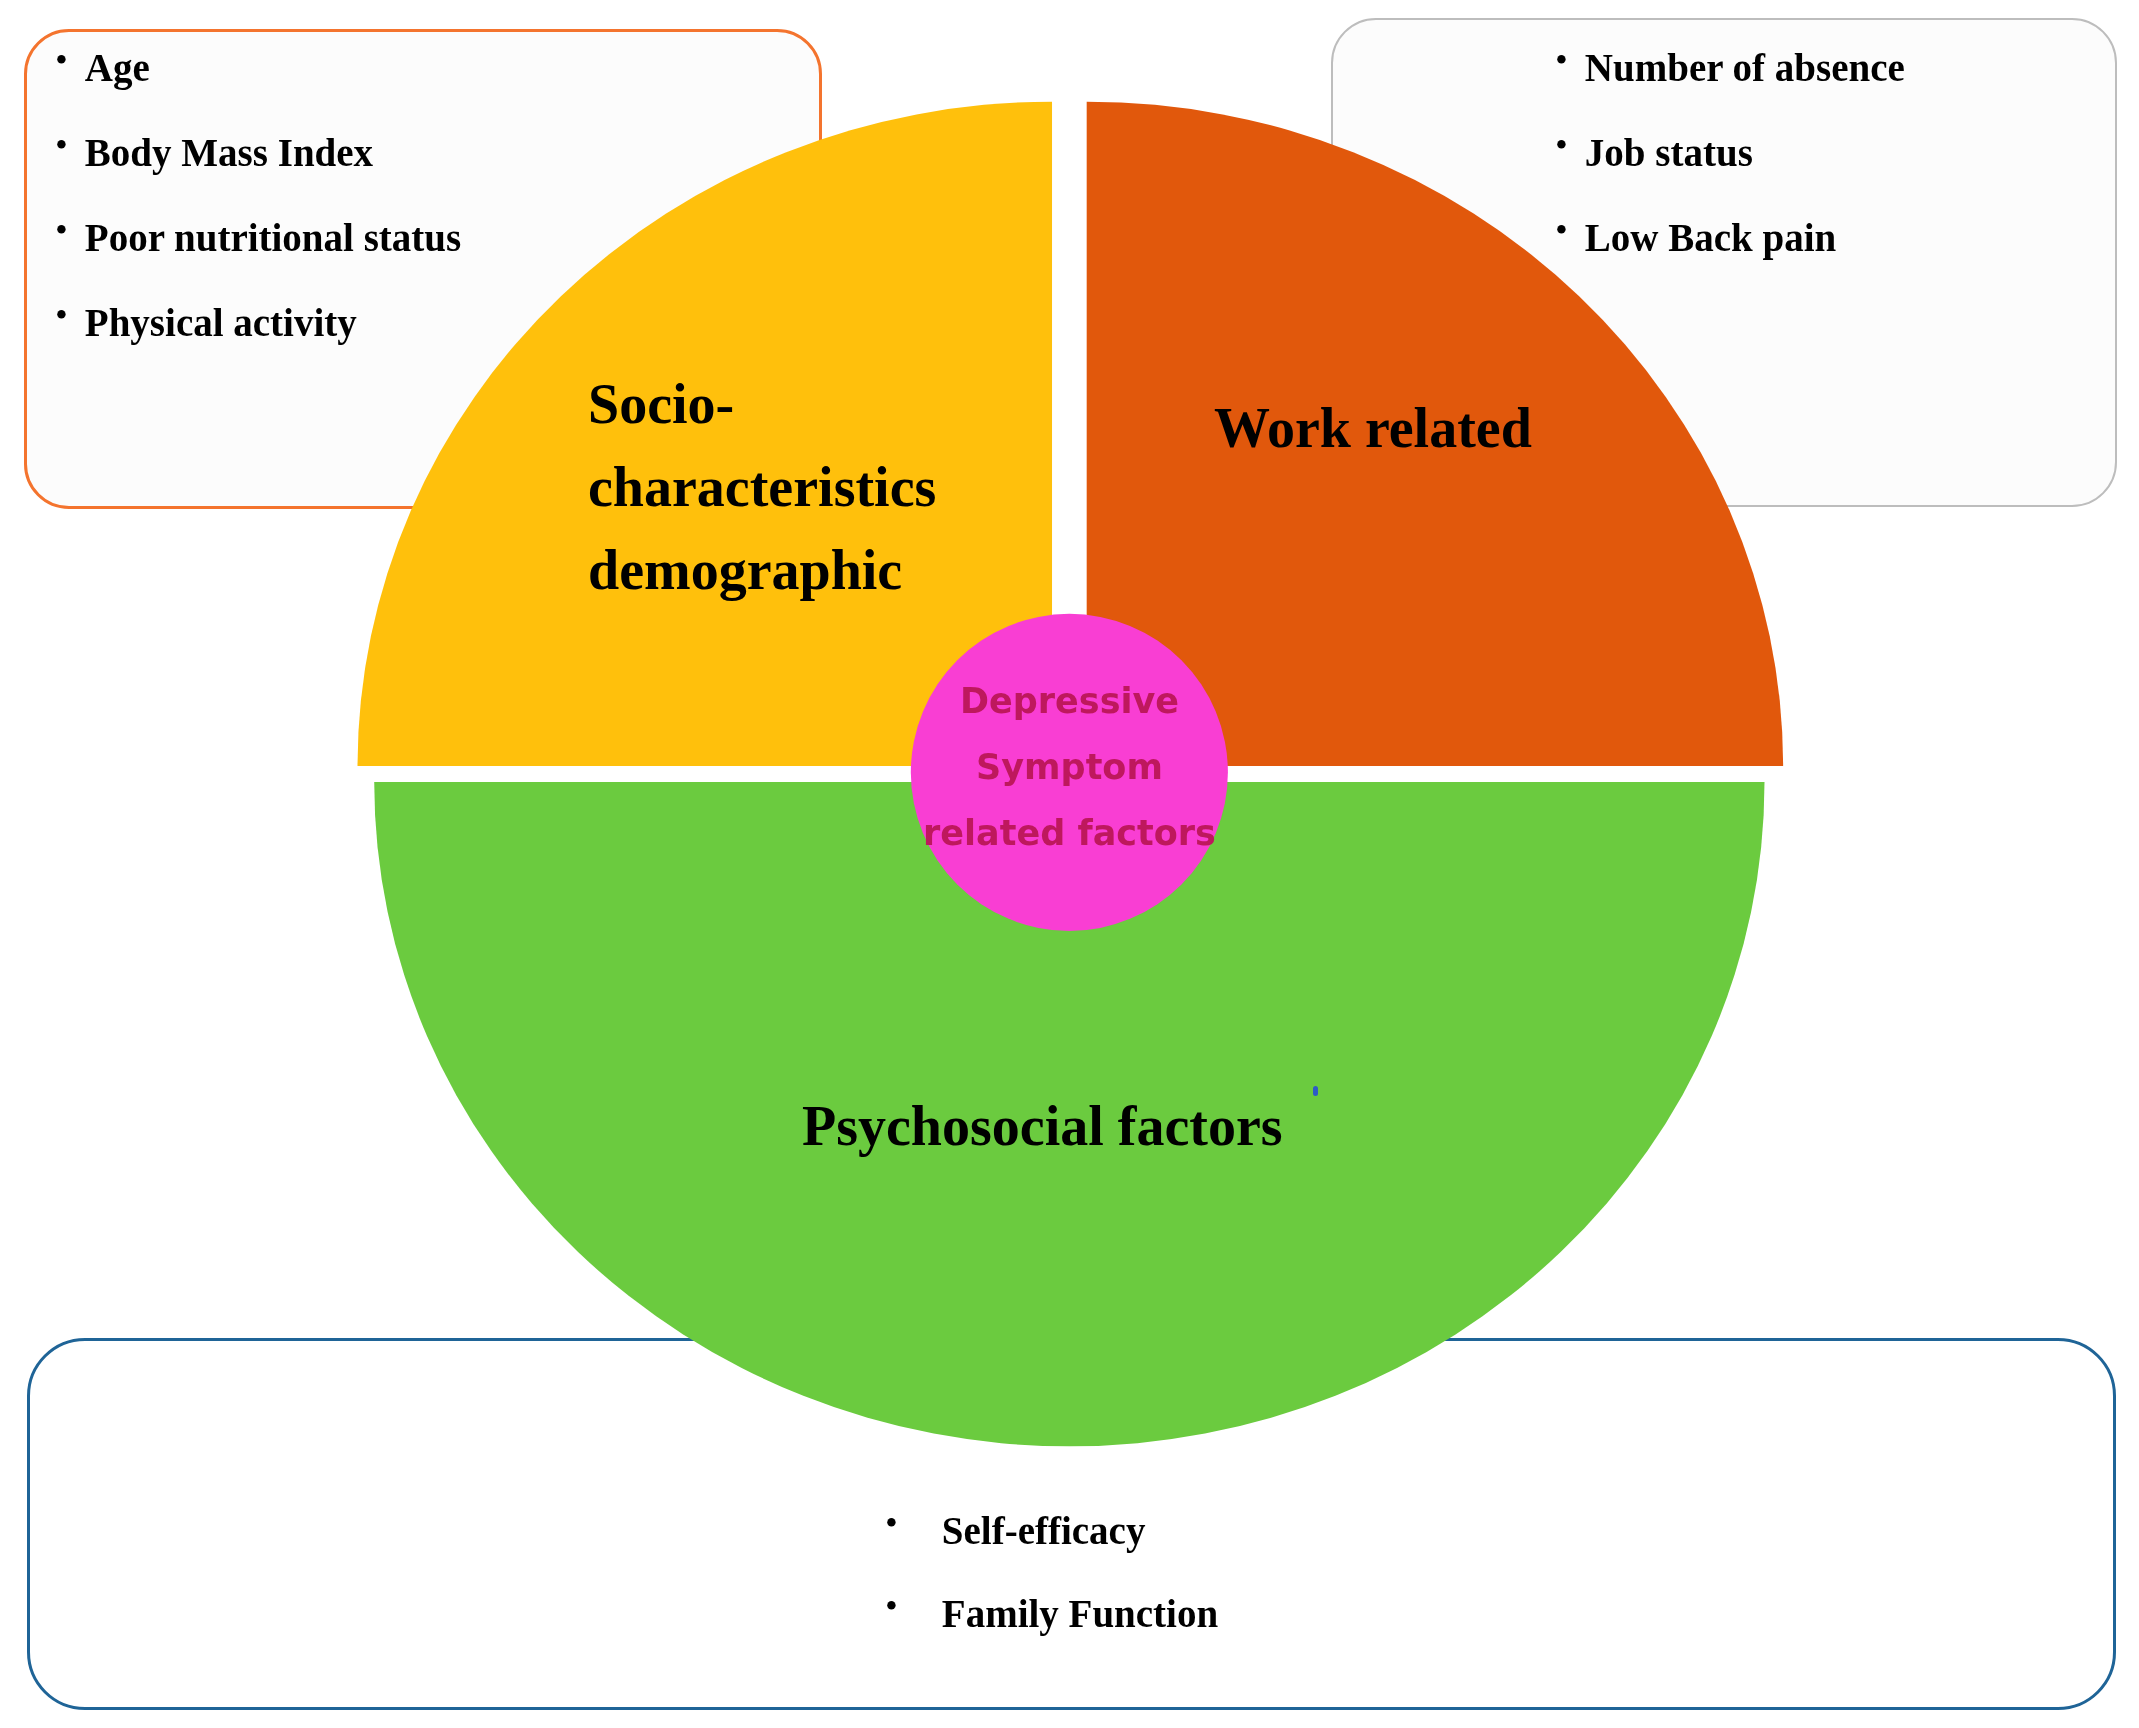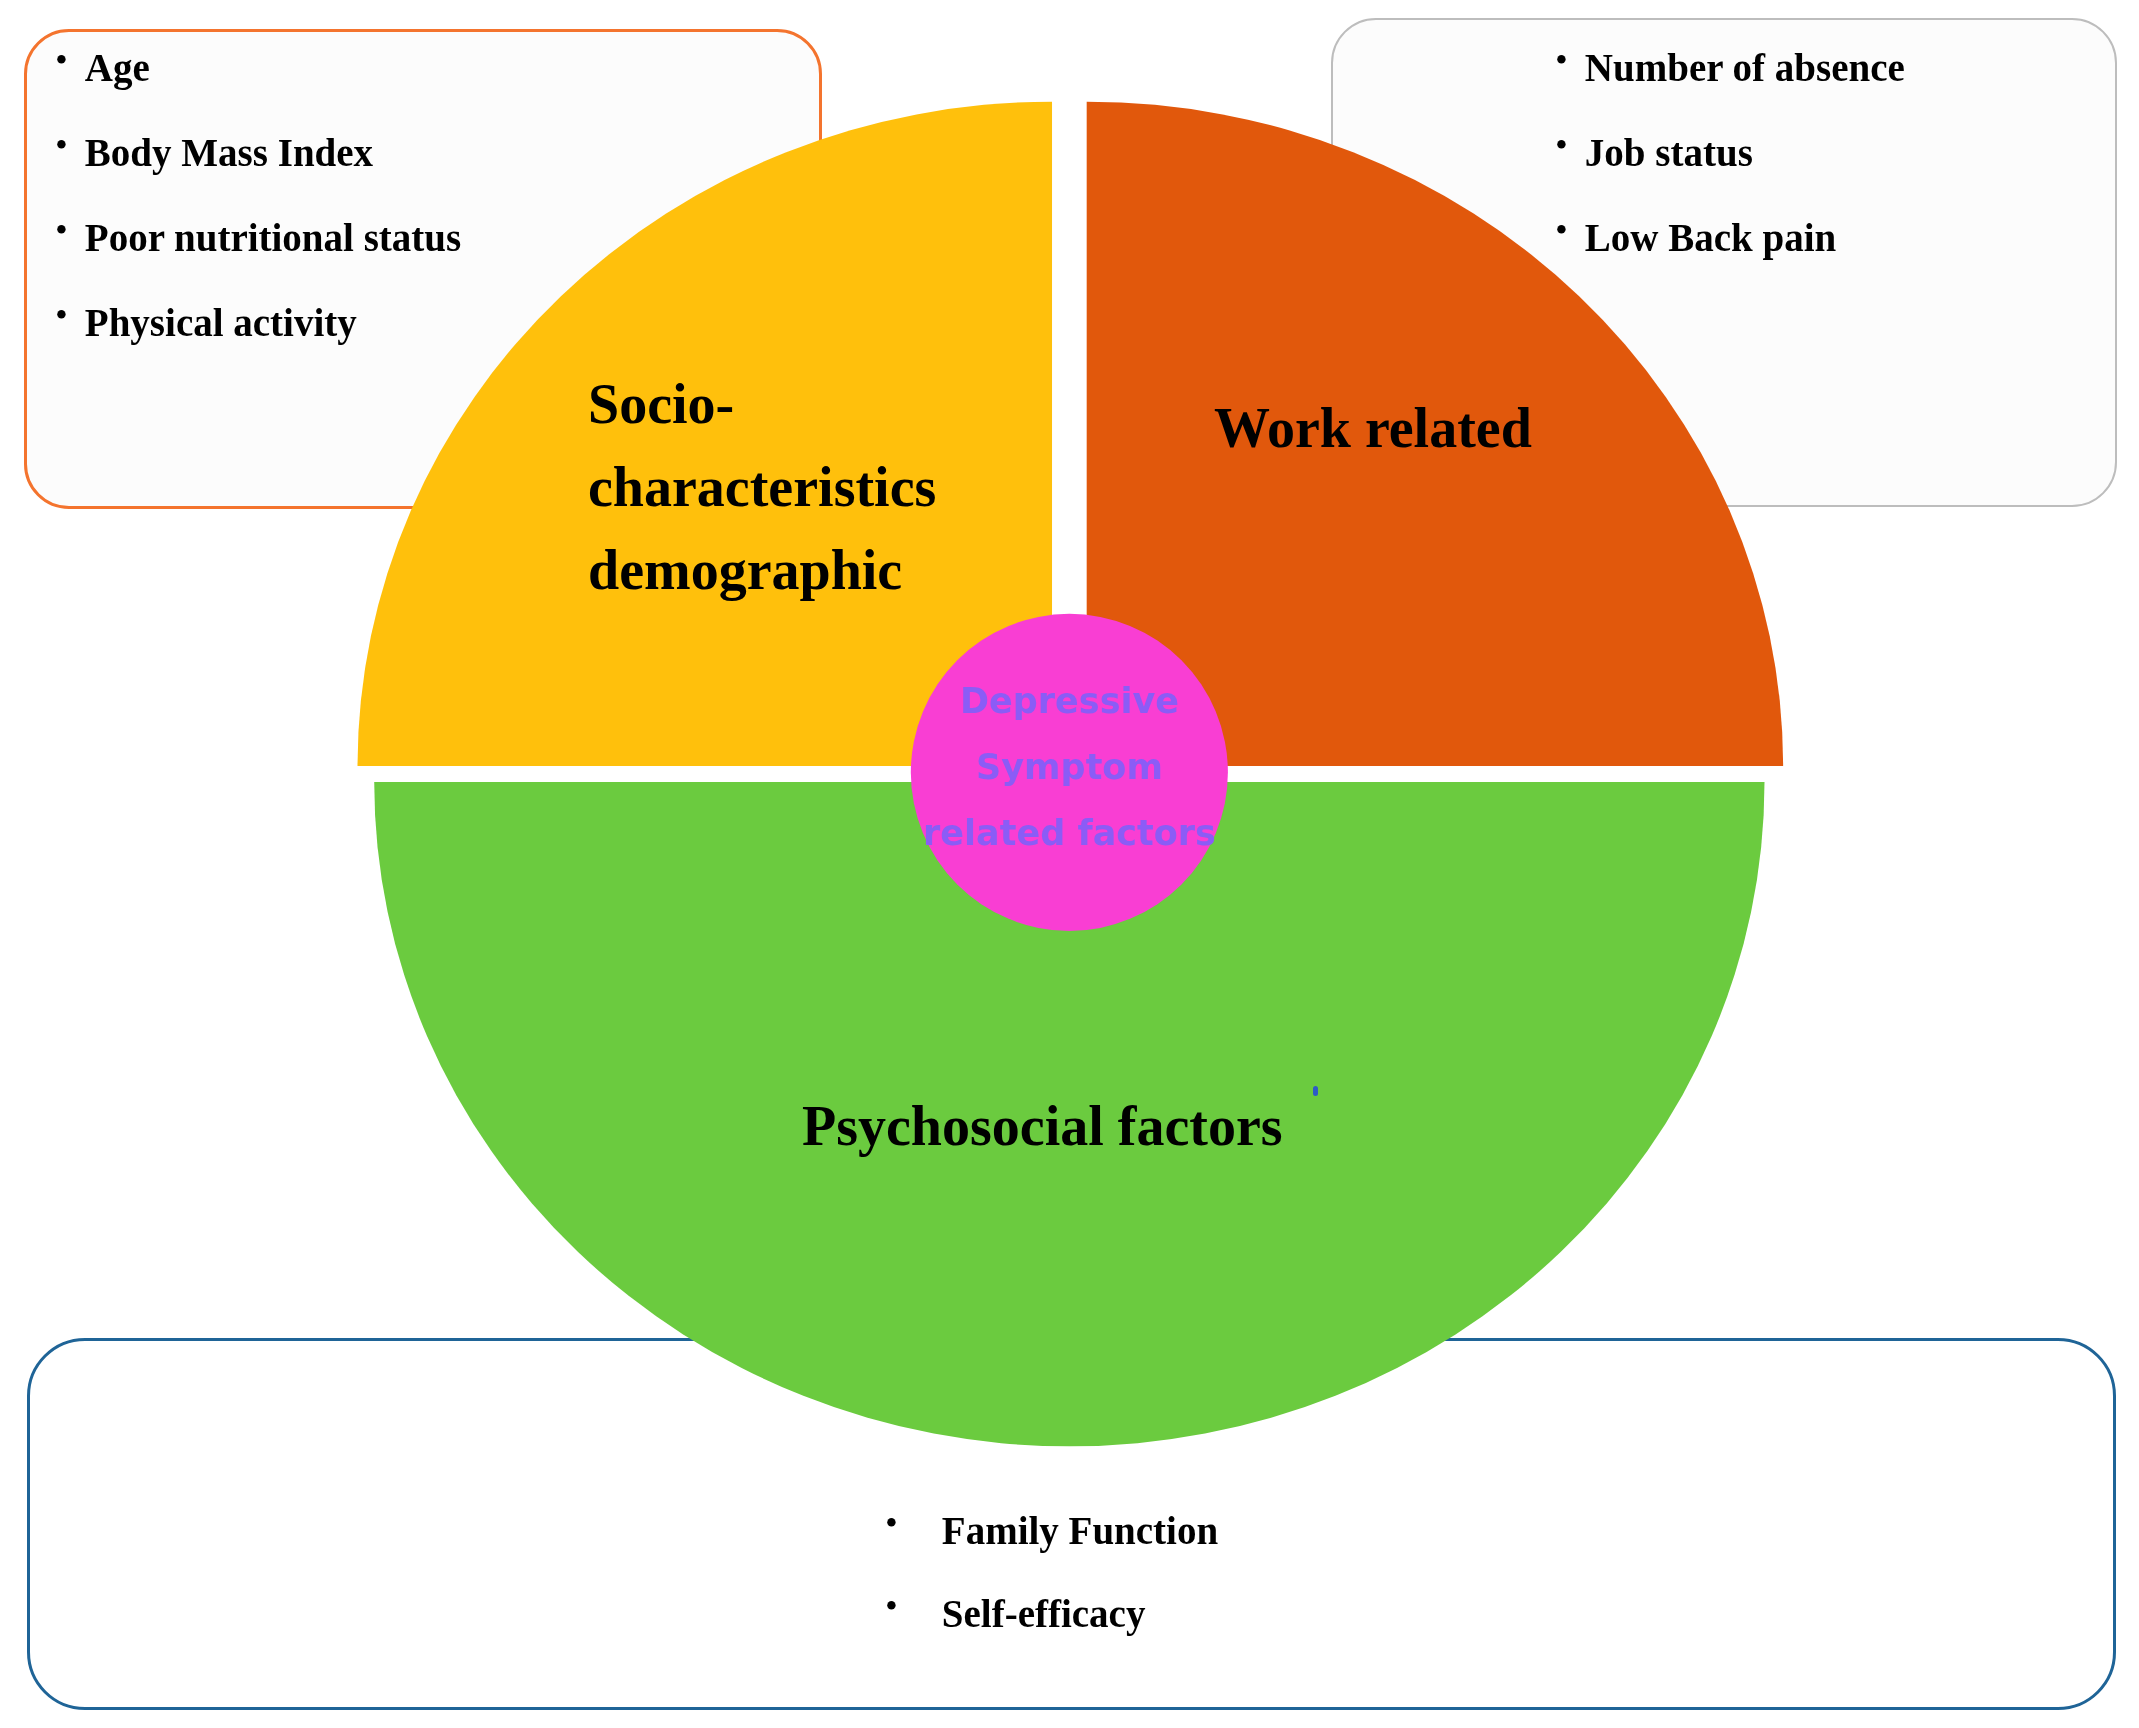--- a/index.html
+++ b/index.html
@@ -88,21 +88,21 @@
   
   #center-label{
     position:absolute;
     z-index:4;
     left:877px; top:668px; width:385px;
     text-align:center;
     font-family:"DejaVu Sans", sans-serif;
     font-weight:700;
     font-size:35px;
     line-height:66px;
-    color:#8b5cf6;
+    color:#be185d;
   }
 
   
   #stray-dot{
     position:absolute;
     z-index:3;
     left:1313px; top:1086px;
     width:4.5px; height:9.6px;
     border-radius:2.6px;
     background:#2E5BC7;
@@ -139,24 +139,24 @@
     <li>
         <span>Job status</span>
       </li>
     <li>
         <span>Low Back pain</span>
       </li>
   </ul>
 
   <ul id="list-psych" class="bullets">
     <li>
-        <span>Family Function</span>
+        <span>Self-efficacy</span>
       </li>
     <li>
-        <span>Self-efficacy</span>
+        <span>Family Function</span>
       </li>
   </ul>
 
   <svg id="pie" width="2140" height="1729" viewBox="0 0 3334 2693">
     <g transform="translate(1639,1193)">
       <path d="M0 0 L-1082 0 A1082 1035 0 0 1 0 -1035 Z" fill="#FFC00C"></path>
     </g>
     <g transform="translate(1693,1193)">
       <path d="M0 0 L0 -1035 A1085 1035 0 0 1 1085 0 Z" fill="#E1580C"></path>
     </g>

